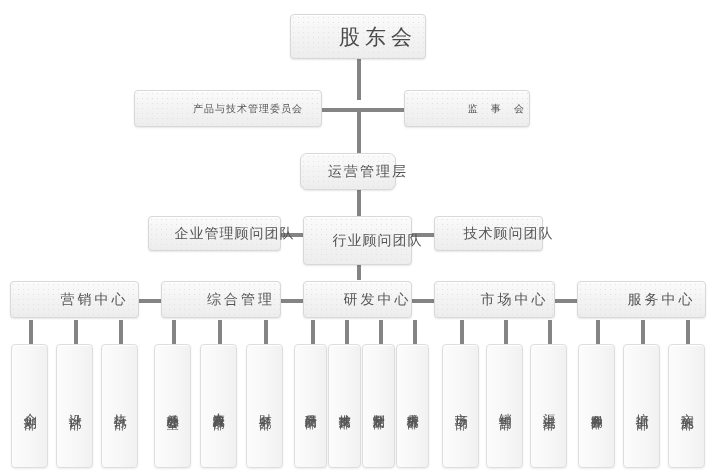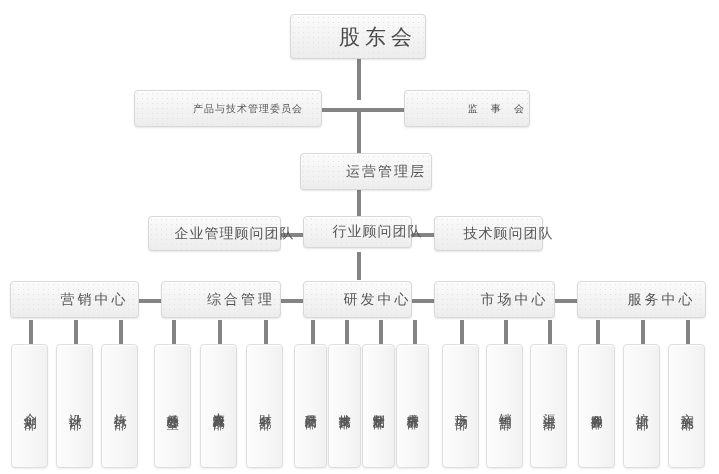--- a/index.html
+++ b/index.html
@@ -141,28 +141,28 @@
     <span>股东会</span>
   </div>
 
   <div class="node lvl2" style="left:134px; top:90px; width:188px; height:37px;">
     <span>产品与技术管理委员会</span>
   </div>
   <div class="node lvl2 spaced" style="left:404px; top:90px; width:126px; height:37px;">
     <span>监 事 会</span>
   </div>
 
-  <div class="node lvl3" style="left:300px; top:153px; width:132px; height:37px;">
+  <div class="node lvl3" style="left:300px; top:153px; width:96px; height:37px;border-radius:7px;">
     <span>运营管理层</span>
   </div>
 
   <div class="node lvl4" style="left:148px; top:216px; width:133px; height:35px;">
     <span>企业管理顾问团队</span>
   </div>
-  <div class="node lvl4" style="left:303px; top:216px; width:109px; height:32px;">
+  <div class="node lvl4" style="left:303px; top:216px; width:109px; height:49px;">
     <span>行业顾问团队</span>
   </div>
   <div class="node lvl4" style="left:434px; top:216px; width:109px; height:35px;font-family:Liberation Mono, monospace;">
     <span>技术顾问团队</span>
   </div>
 
   <div class="node center" style="left:10px; top:281px; width:129px; height:37px;">
     <span>营销中心</span>
   </div>
   <div class="node center" style="left:161px; top:281px; width:120px; height:37px;">

